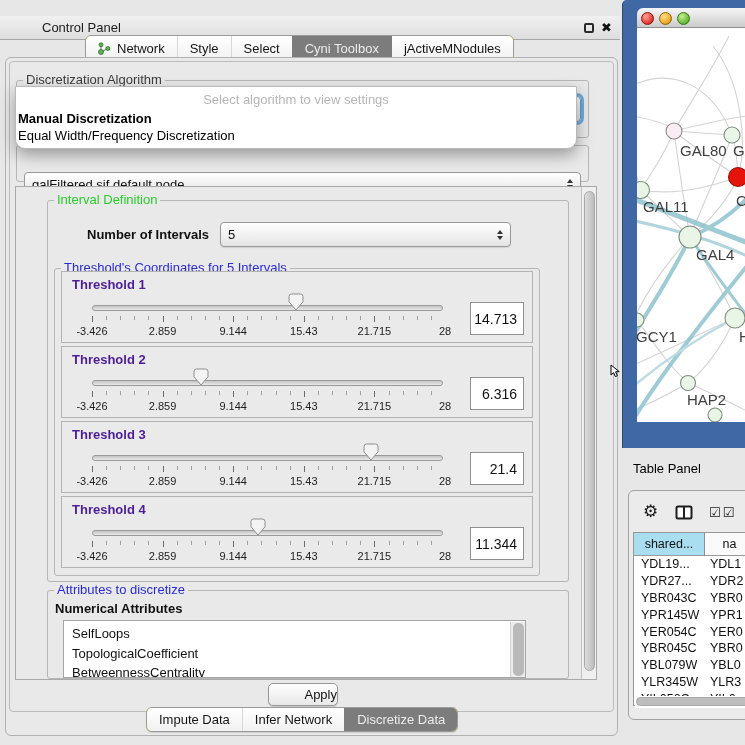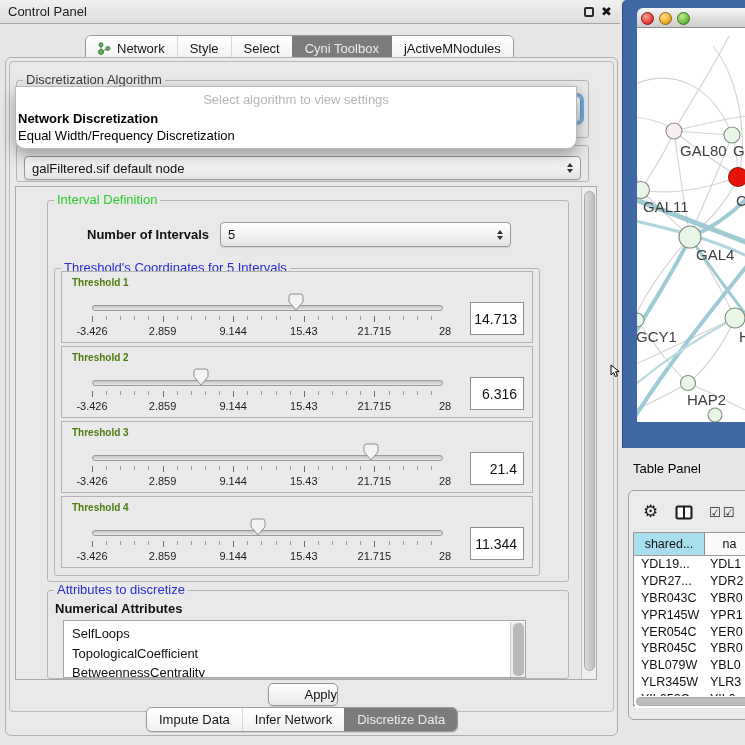--- a/index.html
+++ b/index.html
@@ -2,22 +2,22 @@
 <html><head>
 <meta charset="utf-8">
 <style>
   * { margin:0; padding:0; box-sizing:border-box; }
   html,body { width:745px; height:745px; }
   body { font-family:"Liberation Sans", sans-serif; background:#e7e7e7; position:relative; overflow:hidden; }
   #app { position:absolute; inset:0; width:745px; height:745px; overflow:hidden; }
   .abs { position:absolute; }
 
   
-  .titlebar { left:0; top:0; width:620px; height:24px; background:linear-gradient(#f0f0f0,#dedede);
-              border-bottom:1px solid #a6a6a6; display:flex; align-items:center; }
+  .titlebar { left:0; top:16px; width:620px; height:24px; background:linear-gradient(#f0f0f0,#dedede);
+              border-bottom:1px solid #a6a6a6; display:flex; align-items:center;padding-left:34px; }
   .titlebar .title { font-size:13px; color:#1c1c1c; padding-left:8px; }
   .float-ic { position:absolute; right:26px; top:7px; width:10px; height:10px; border:2px solid #2a2a2a; border-radius:2px; }
   .close-ic { position:absolute; right:8px; top:4px; font-family:"DejaVu Sans",sans-serif; font-size:13px; font-weight:bold; color:#111; }
 
   
   .tabbar { display:flex; height:26px; background:#fde047; border:1px solid #9b9b9b; border-radius:6px;
             overflow:hidden; align-items:stretch; box-shadow:0 1px 1px rgba(0,0,0,.12); }
   .tab { display:flex; align-items:center; gap:6px; padding:0 12px; font-size:13px; color:#151515; border-left:1px solid #d8d8d8; background:linear-gradient(#ffffff,#f1f1f1); }
   .tab:first-child { border-left:none; }
   .tab.sel { background:#7c7c7c; color:#ececec; border-left-color:#7c7c7c; }
@@ -47,21 +47,21 @@
   .popup-it2 { position:absolute; top:41px; left:2px; font-size:13px; color:#000; }
 
   
   .viewport { left:15px; top:186px; width:582px; height:494px; border:1px solid #a9a9a9; background:#e9e9e9; overflow:hidden; }
   .vsb { left:581px; top:187px; width:15px; height:492px; background:#efefef; border-left:1px solid #c4c4c4; z-index:5; }
   .vsb-thumb { position:absolute; left:2px; top:4px; width:11px; height:480px; border-radius:6px;
                background:linear-gradient(90deg,#dcdcdc,#bdbdbd); border:1px solid #a8a8a8; }
 
   
   .trow { position:absolute; left:61px; width:472px; height:72px; border:1px solid #b3b3b3; background:#eaeaea; }
-  .trow-label { position:absolute; left:10px; top:5px; font-size:10px; font-weight:bold; color:#4d7c0f; }
+  .trow-label { position:absolute; left:10px; top:5px; font-size:13px; font-weight:bold; color:#4c1d95; }
   .zone { position:absolute; left:30px; top:0; width:353px; height:72px; }
   .track { position:absolute; left:0; top:33px; width:351px; height:6px; border:1px solid #9a9a9a; border-radius:3px;
            background:linear-gradient(#c4c4c4,#e9e9e9); }
   .ticks { position:absolute; left:0; top:44px; width:353px; height:6px;
            background-image:repeating-linear-gradient(to right,#6b6b6b 0 1px,transparent 1px 70.6px),
                             repeating-linear-gradient(to right,#9d9d9d 0 1px,transparent 1px 14.12px);
            background-size:100% 6px,100% 4px; background-repeat:no-repeat; }
   .tl { position:absolute; top:53px; transform:translateX(-50%); font-size:11px; color:#1d1d1d; white-space:nowrap; }
   .handle { position:absolute; top:21px; }
   .vfield { position:absolute; left:408px; top:30px; width:54px; height:33px; border:1px solid #8f8f8f; background:#fff;
@@ -145,28 +145,28 @@
   <div class="combo focusring" style="left:24px; top:96px; width:557px; height:26px; z-index:10;">
     <span class="flex"></span>
     <span class="stepper">
         <i class="arr-up"></i>
         <i class="arr-dn"></i>
       </span>
   </div>
 
   <div class="abs popup">
     <div class="popup-ph">Select algorithm to view settings</div>
-    <div class="popup-it1">Network Discretization</div>
+    <div class="popup-it1">Manual Discretization</div>
     <div class="popup-it2">Equal Width/Frequency Discretization</div>
   </div>
 
   <div class="gbox" style="left:16px; top:145px; width:573px; height:37px;">
     <span class="glabel gray">Table Data</span>
   </div>
-  <div class="combo" style="left:24px; top:156px; width:557px; height:24px;">
+  <div class="combo" style="left:24px; top:172px; width:557px; height:24px;">
     <span>galFiltered.sif default node</span>
     <span class="flex"></span>
     <span class="stepper">
         <i class="arr-up"></i>
         <i class="arr-dn"></i>
       </span>
   </div>
 
   <div class="abs viewport"></div>
   <div class="abs vsb">

